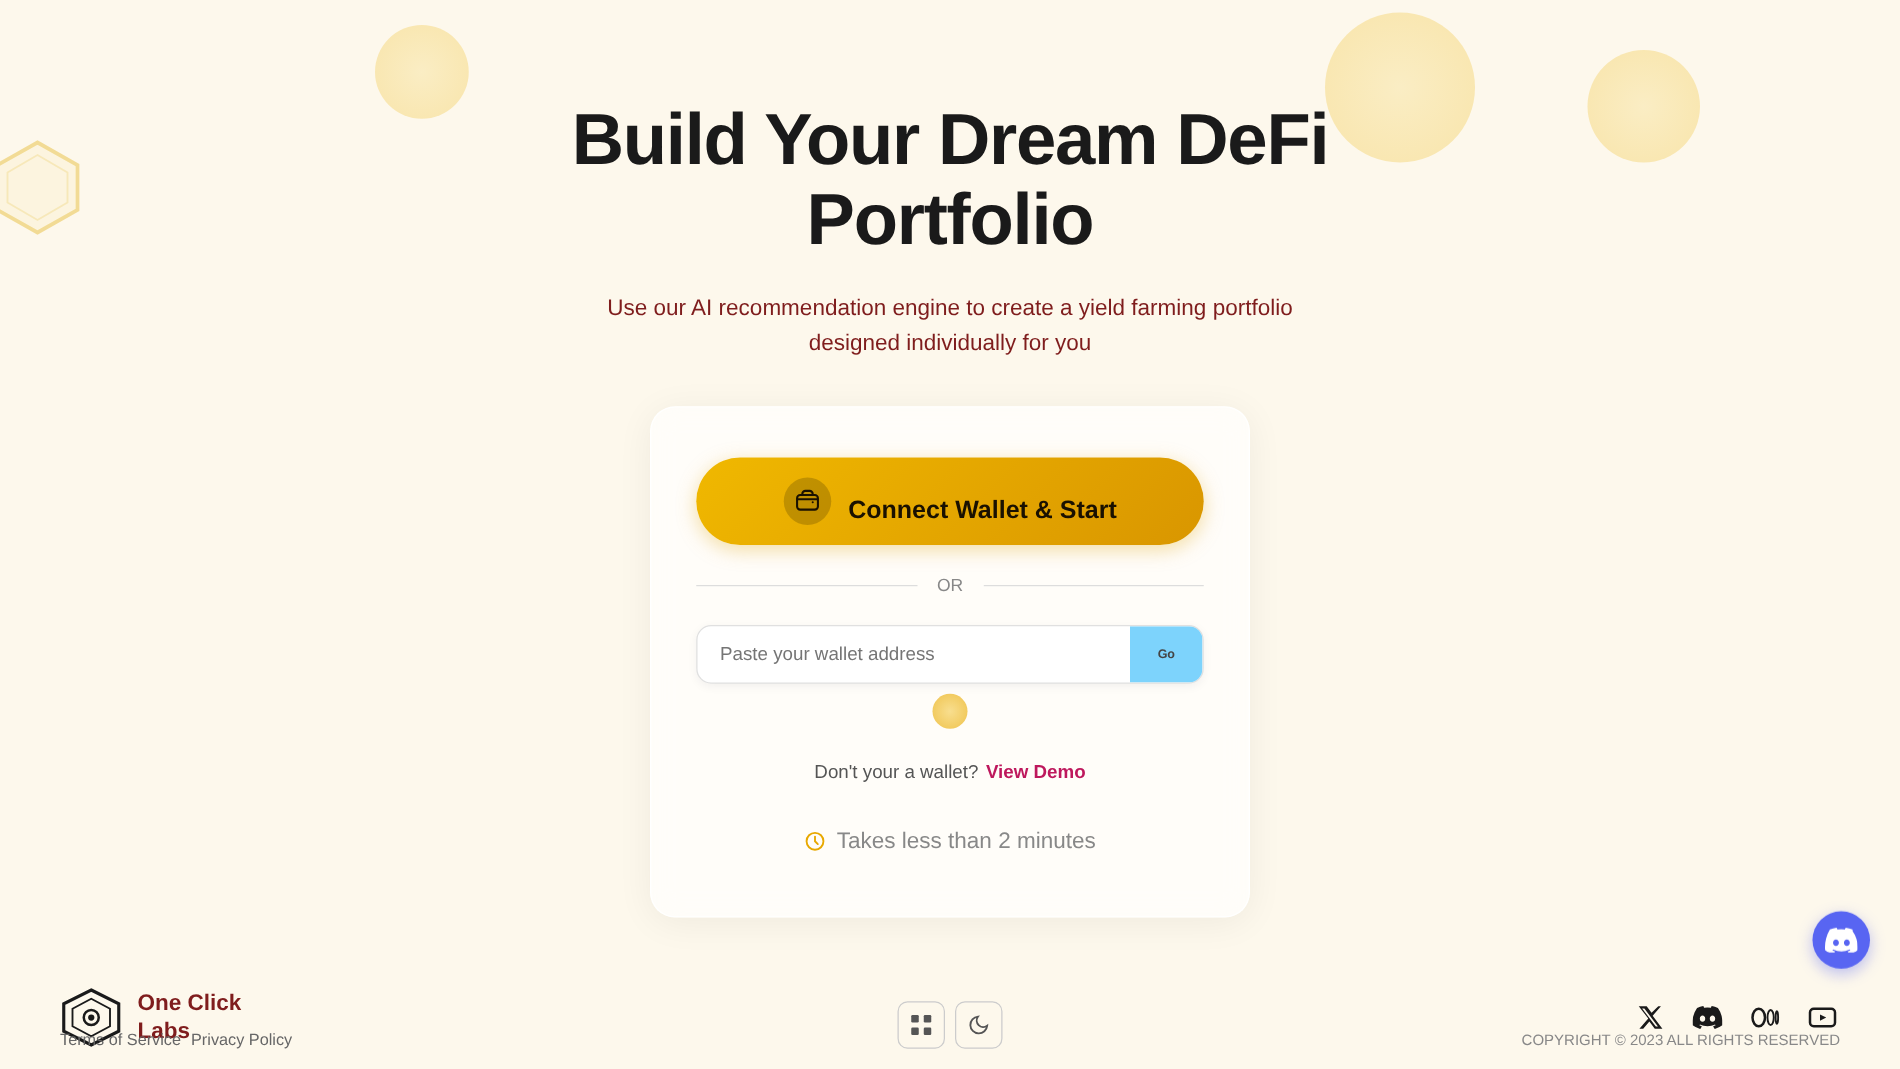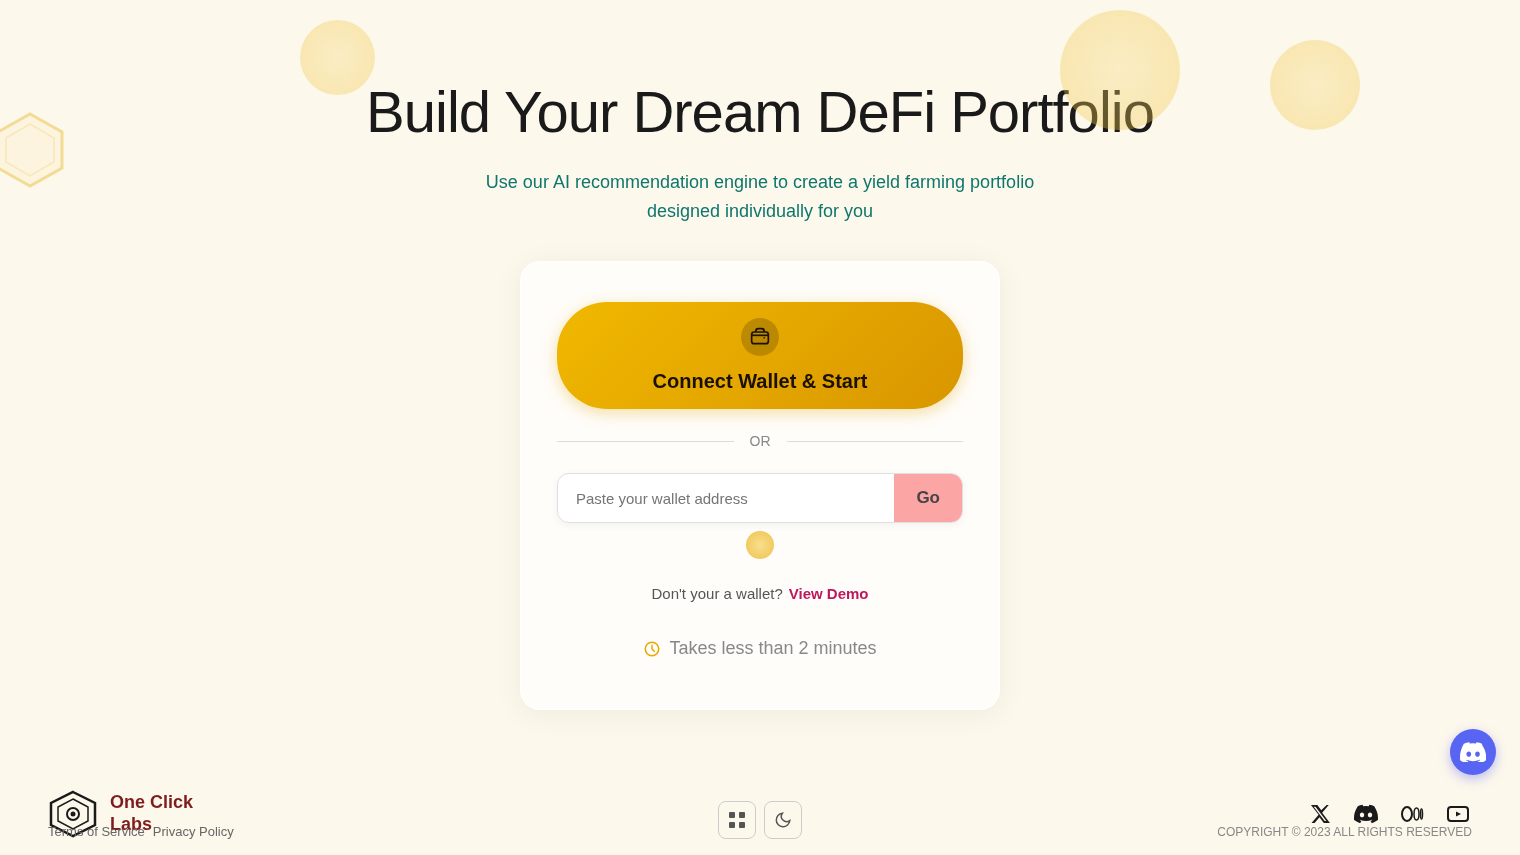--- a/index.html
+++ b/index.html
@@ -51,32 +51,32 @@
     
     .main-content {
       display: flex;
       flex-direction: column;
       align-items: center;
       padding-top: 80px;
     }
 
     .hero-title {
       font-size: 58px;
-      font-weight: 400;
+      font-weight: 700;
       color: #1a1a1a;
       text-align: center;
       letter-spacing: -1px;
       line-height: 1.1;
       max-width: 800px;
     }
 
     .hero-subtitle {
       margin-top: 24px;
       font-size: 18px;
-      color: #0f766e;
+      color: #7f1d1d;
       text-align: center;
       line-height: 1.6;
       max-width: 560px;
     }
 
     
     .card-panel {
       margin-top: 36px;
       background: rgba(255, 255, 255, 0.7);
       backdrop-filter: blur(12px);
@@ -86,36 +86,35 @@
       padding: 40px 36px 50px;
       display: flex;
       flex-direction: column;
       align-items: center;
       box-shadow: 0 4px 30px rgba(0,0,0,0.06);
     }
 
     
     .connect-btn {
       display: flex;
-      align-items: center;
+      align-items: flex-end;
       gap: 14px;
       background: #e8a800;
       background: linear-gradient(135deg, #f0b800, #d99600);
       color: #1a1100;
       font-size: 20px;
       font-weight: 700;
       border: none;
       border-radius: 50px;
       padding: 16px 36px;
       cursor: pointer;
       width: 100%;
       justify-content: center;
       box-shadow: 0 4px 16px rgba(220,160,0,0.35);
       transition: transform 0.15s, box-shadow 0.15s;
-      flex-direction: column;
     }
 
     .wallet-icon-wrap {
       background: rgba(0,0,0,0.18);
       border-radius: 50%;
       width: 38px; height: 38px;
       display: flex; align-items: center; justify-content: center;
       flex-shrink: 0;
     }
 
@@ -151,24 +150,24 @@
     .wallet-input {
       flex: 1;
       border: none;
       outline: none;
       padding: 14px 18px;
       font-size: 15px;
       color: #888;
       background: transparent;
     }
     .go-btn {
-      background: #fca5a5;
+      background: #7dd3fc;
       border: none;
       padding: 14px 22px;
-      font-size: 17px;
+      font-size: 10px;
       font-weight: 600;
       color: #444;
       cursor: pointer;
       transition: background 0.15s;
     }
 
     
     .deco-circle-mid {
       width: 28px; height: 28px;
       background: radial-gradient(circle, #f5d060, #e8a800);

